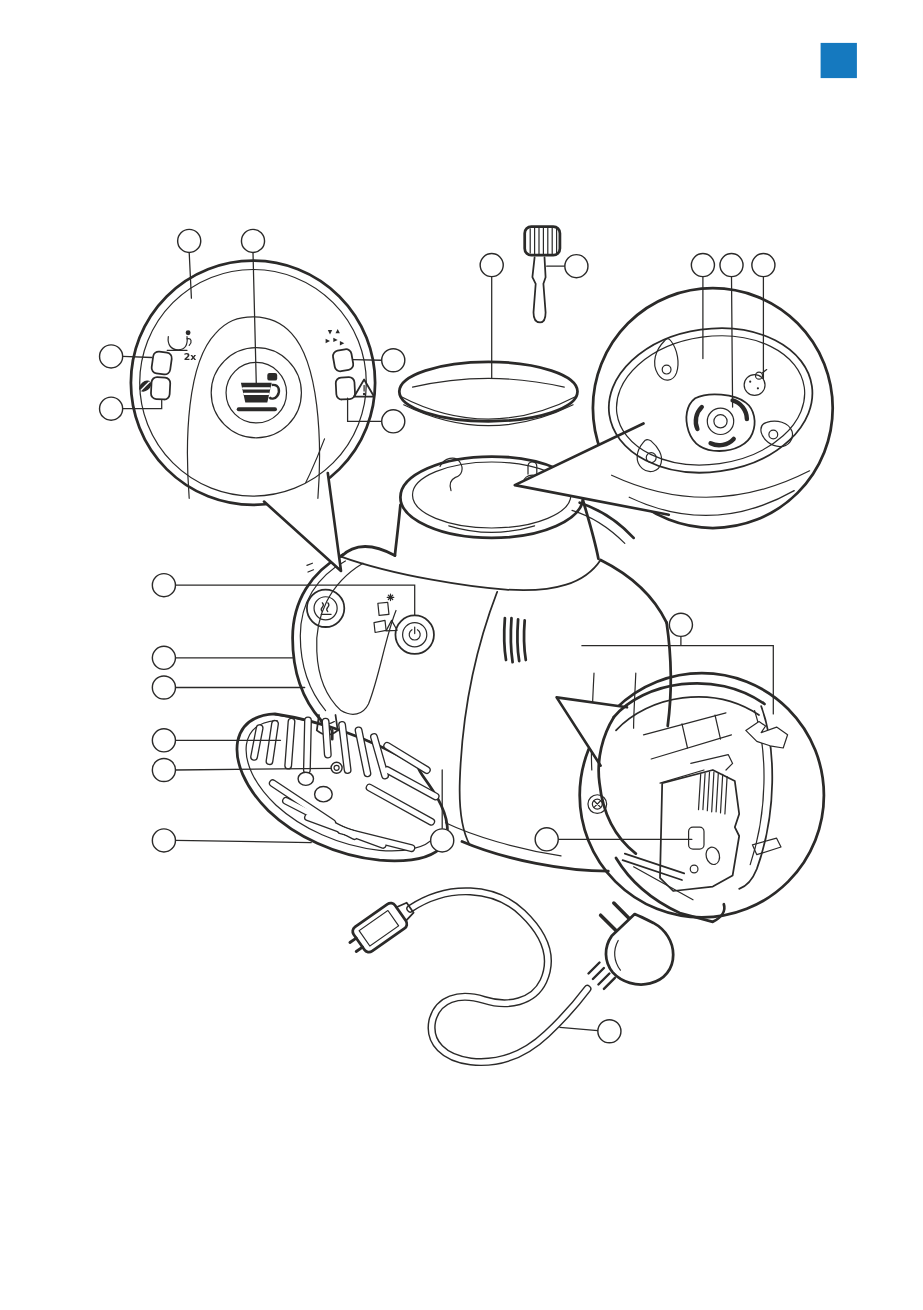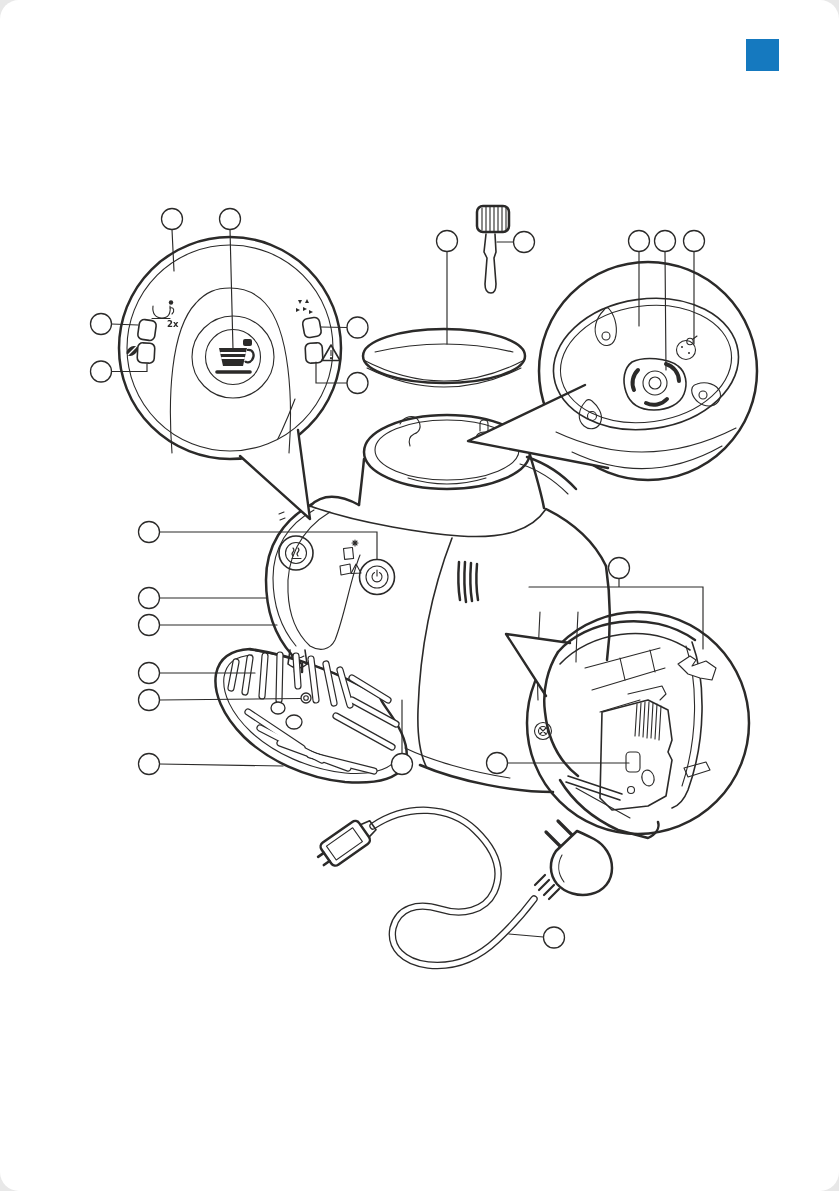--- a/index.html
+++ b/index.html
@@ -1,16 +1,16 @@
 <!DOCTYPE html>
 <html><head>
 <meta charset="utf-8">
 <style>
   html,body{margin:0;padding:0;background:#e8e8e8;font-family:"Liberation Sans",sans-serif;}
-  .page{width:839px;height:1191px;background:#ffffff;position:relative;margin:0 auto;overflow:hidden;border-radius:19px;}
+  .page{width:839px;height:1191px;background:#ffffff;position:relative;margin:0 auto;overflow:hidden;}
   svg{display:block;}
   
   .b{fill:none;stroke:#2b2a29;stroke-width:2.5;stroke-linecap:round;stroke-linejoin:round;}
   .m{fill:none;stroke:#2b2a29;stroke-width:1.6;stroke-linecap:round;stroke-linejoin:round;}
   .t{fill:none;stroke:#2b2a29;stroke-width:1.1;stroke-linecap:round;stroke-linejoin:round;}
   .ink{fill:#2b2a29;stroke:none;}
   .wf{fill:#ffffff;}
   .co{fill:#ffffff;stroke:#2b2a29;stroke-width:1.3;}
   .cl{fill:none;stroke:#2b2a29;stroke-width:1.15;stroke-linecap:round;}
   .tailp{fill:#ffffff;stroke:#2b2a29;stroke-width:2.4;stroke-linecap:round;stroke-linejoin:round;}

